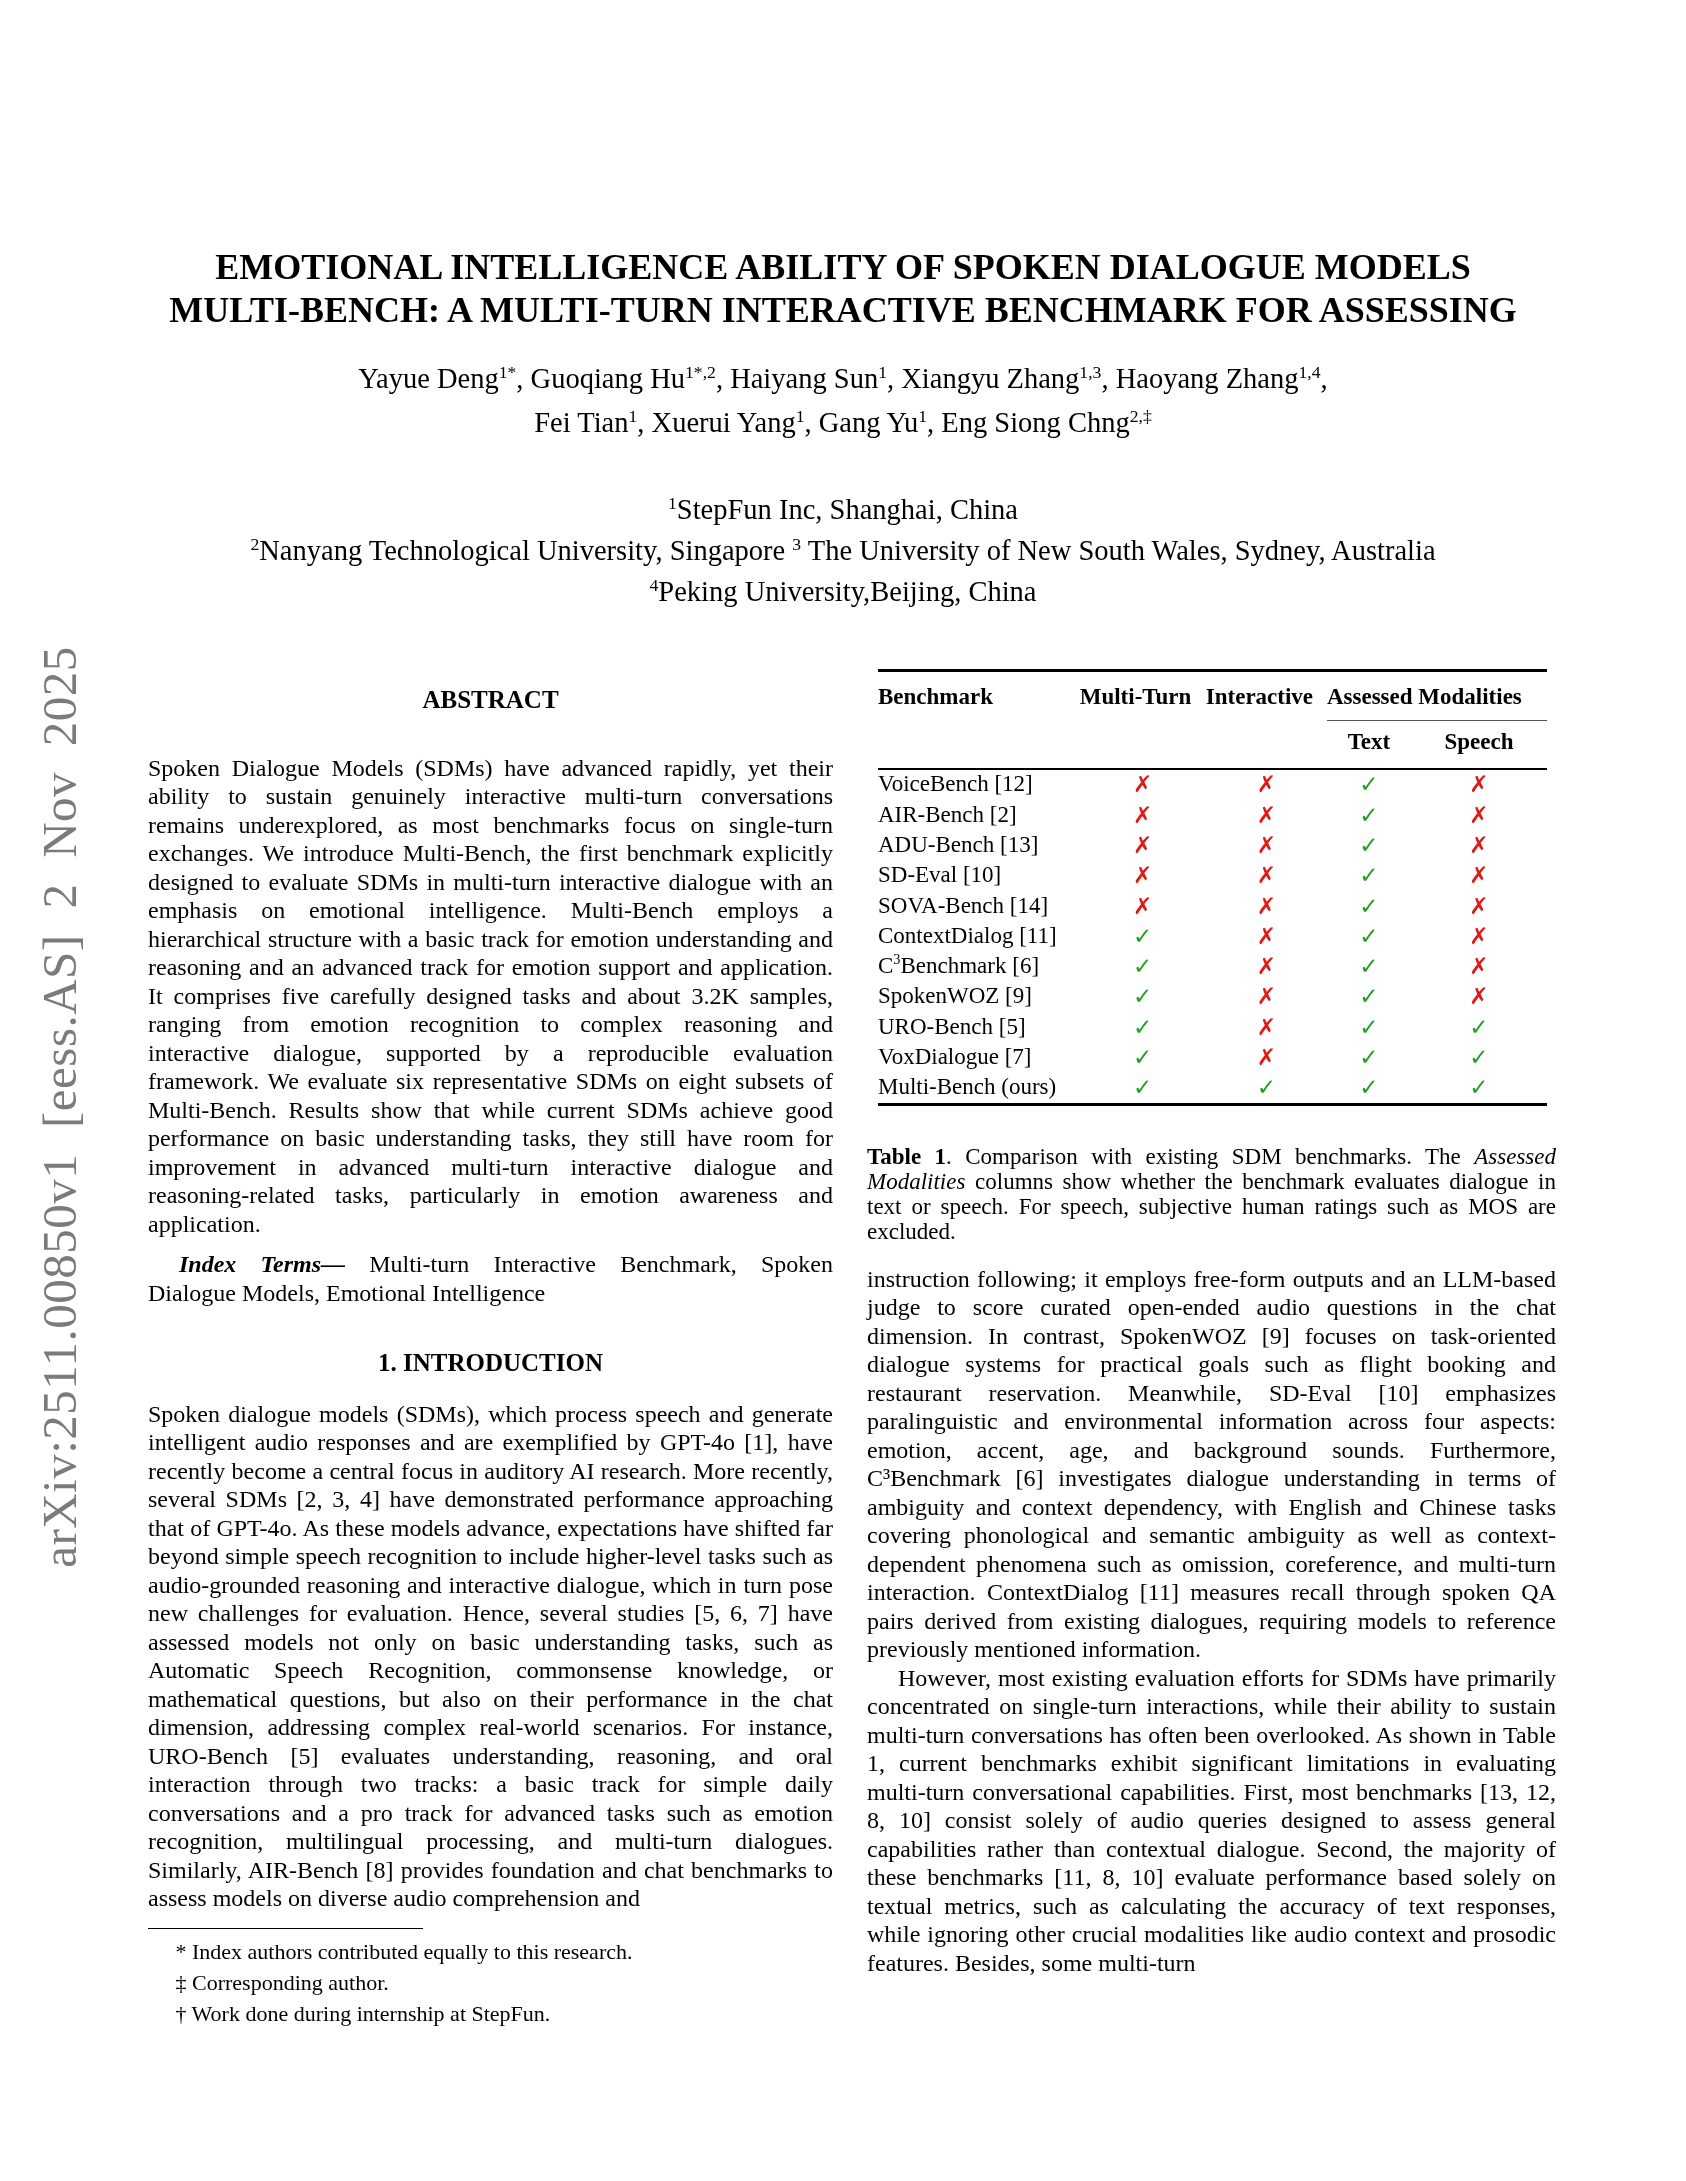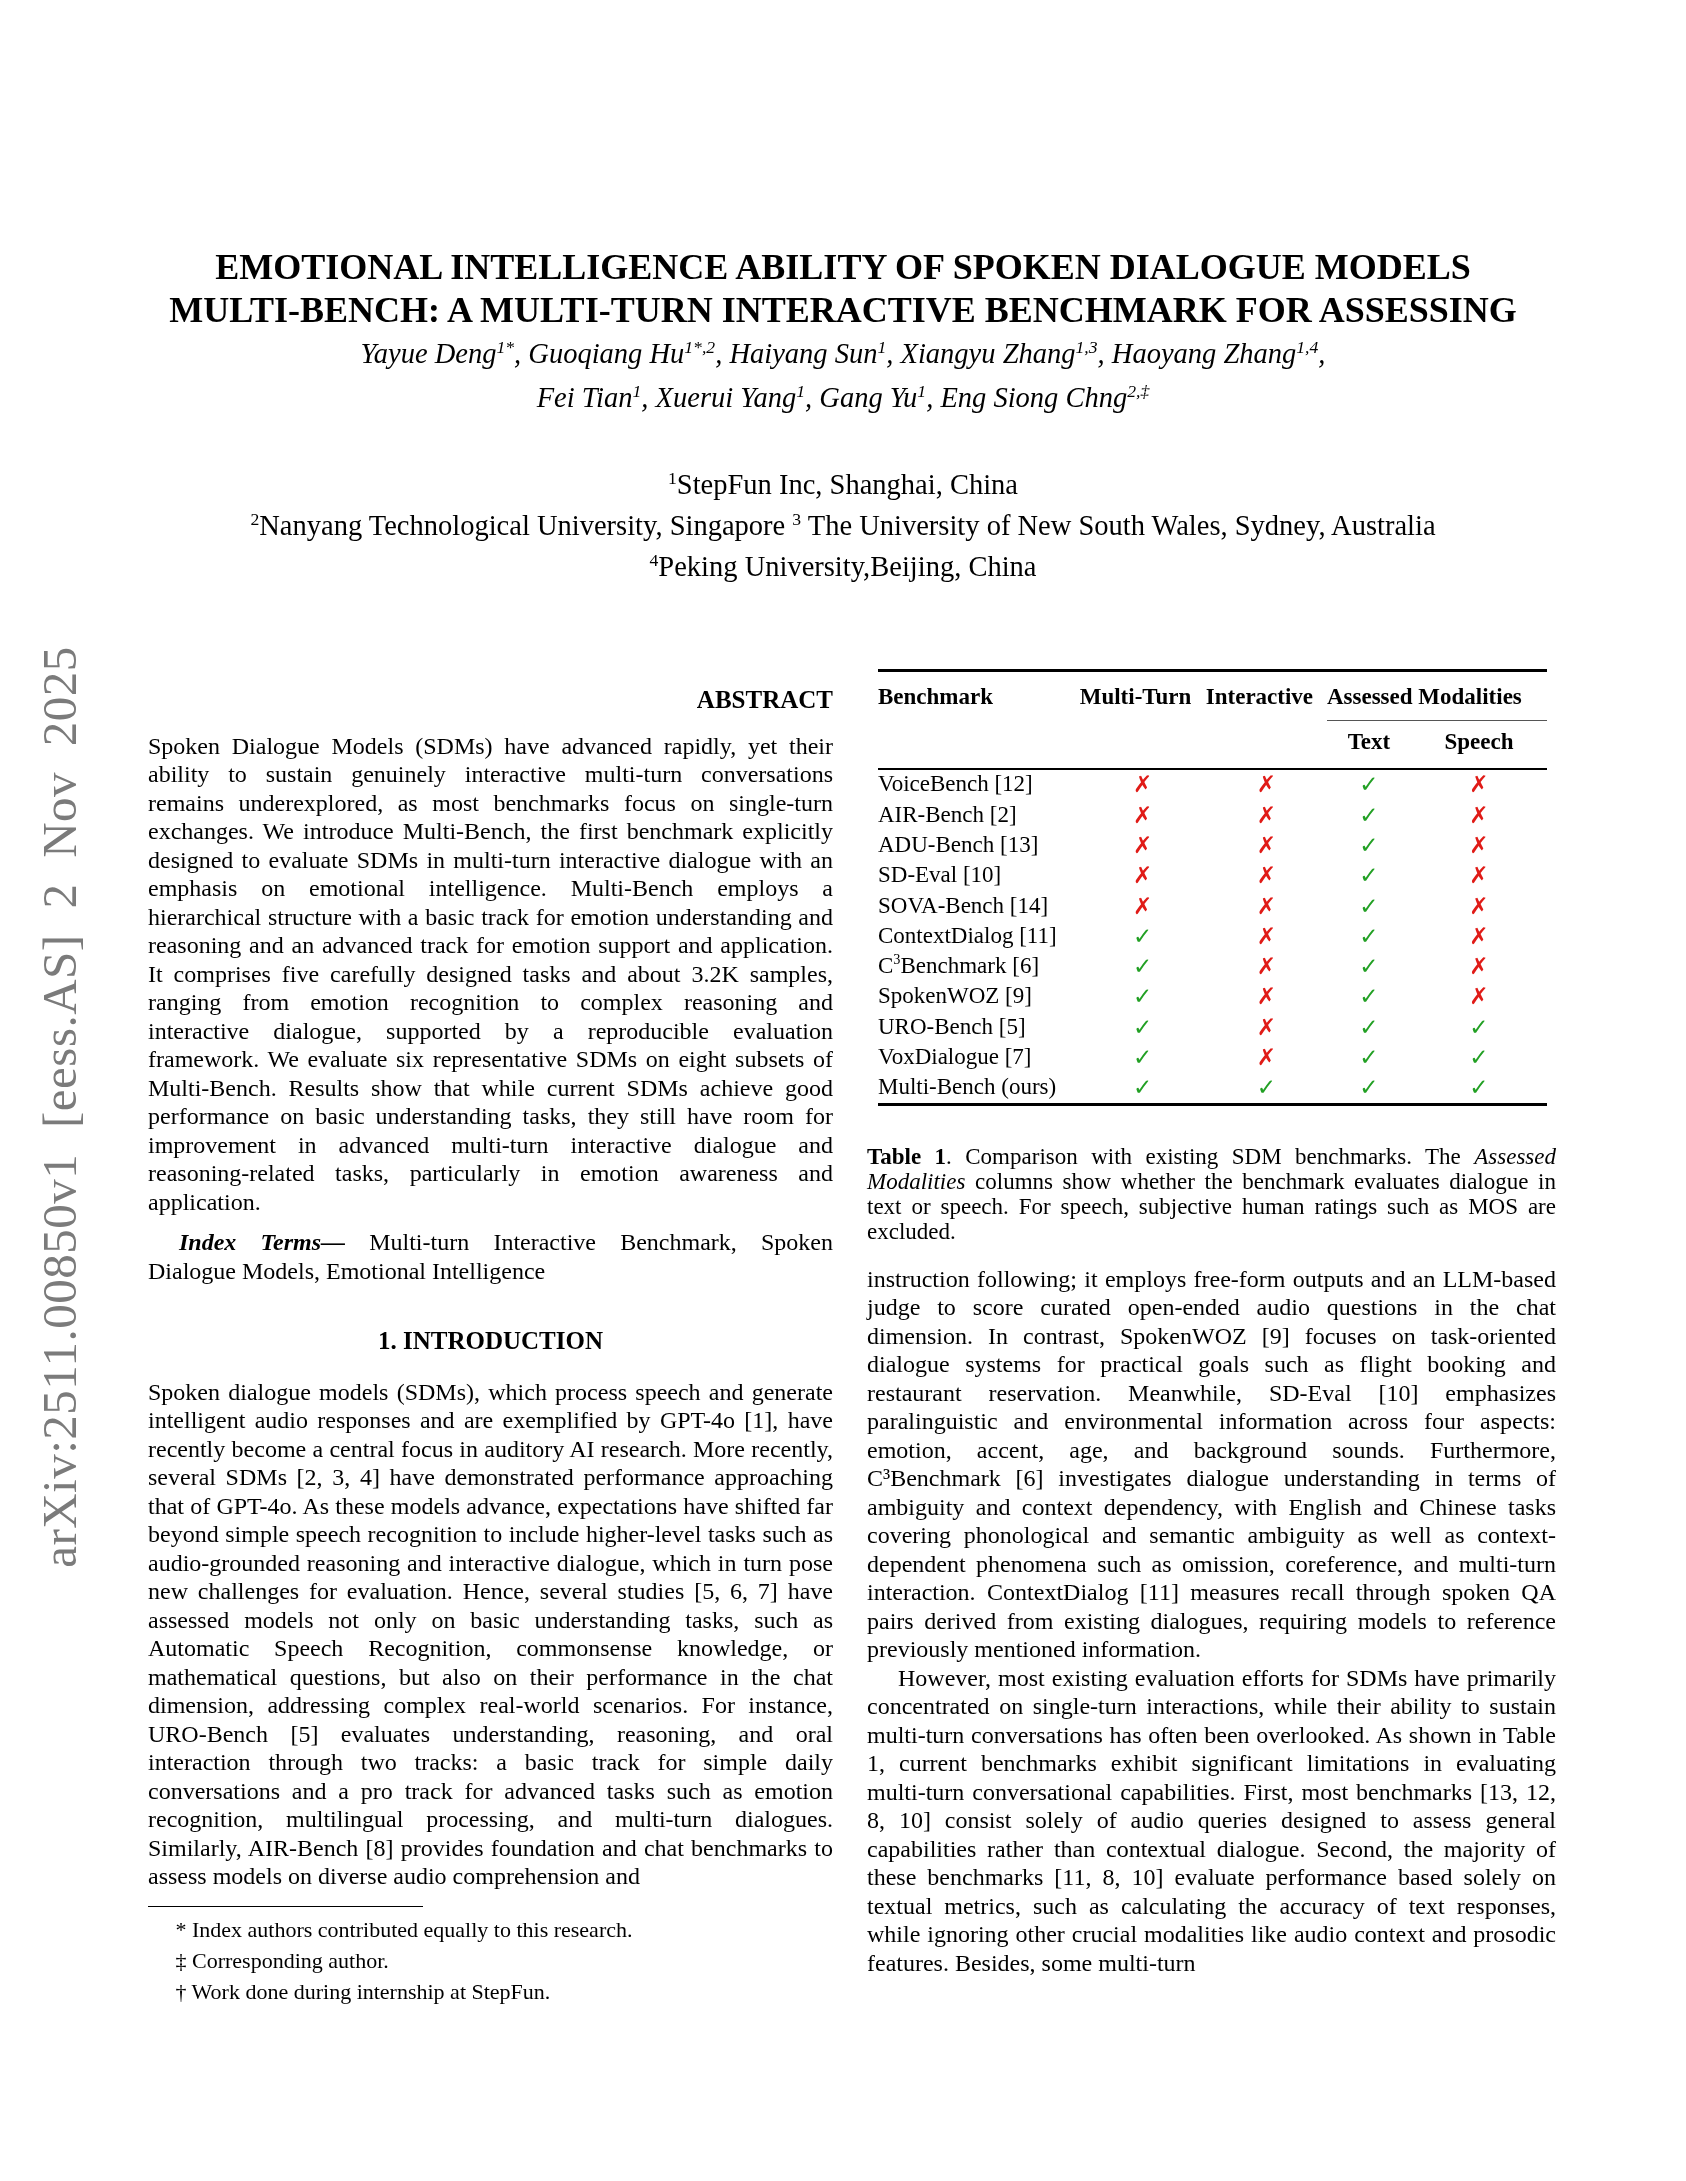--- a/index.html
+++ b/index.html
@@ -8,32 +8,32 @@
 
   
   .watermark{position:absolute;top:1107px;left:59px;
              transform:translate(-50%,-50%) rotate(-90deg);
              white-space:nowrap;font-size:49px;color:#7b7b7b;
              word-spacing:13px;letter-spacing:0.5px;}
 
   
   .header{position:absolute;left:0;top:246px;width:100%;text-align:center;}
   .title-line{font-size:36px;font-weight:bold;line-height:43px;}
-  .authors{font-style:italic;font-size:28.5px;line-height:44px;}
+  .authors{margin-top:25px;font-size:28.5px;line-height:44px;}
   .affils{margin-top:44px;font-size:28.5px;line-height:41px;}
   sup{font-size:62%;line-height:0;}
 
   
   .col{position:absolute;font-size:24px;line-height:28.5px;text-align:justify;
        hyphens:auto;-webkit-hyphens:auto;}
   .col-left{left:148px;top:686px;width:685px;}
   .col-right{left:867px;top:669px;width:689px;}
   p{margin:0;}
   .center-head{text-align:center;font-weight:bold;font-size:25px;}
-  .abstract-head{margin-bottom:17px;text-align:right;}
+  .abstract-head{margin-bottom:39px;}
   .index-terms{margin-top:12px;text-indent:31px;}
   .sec-head{margin-top:42px;margin-bottom:22px;}
   .fn-rule{width:275px;border-top:1.8px solid #000;margin-top:15.6px;}
   .footnotes{margin-top:7.3px;font-size:22px;line-height:31px;text-align:left;}
   .footnote-line{text-indent:27.5px;}
 
   
   .table-wrap{margin-left:11px;width:669px;}
   table{width:100%;border-collapse:collapse;border-top:3.7px solid #000;
         border-bottom:3.7px solid #000;font-size:23px;}

